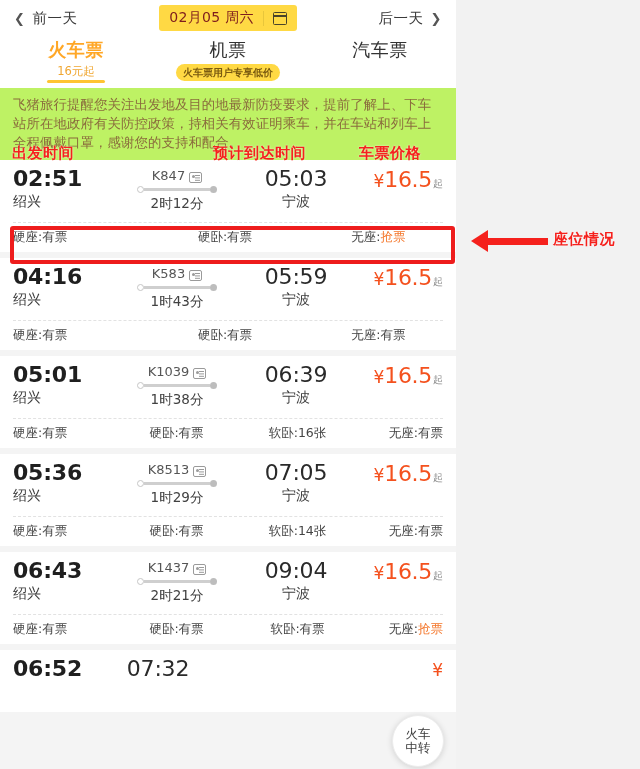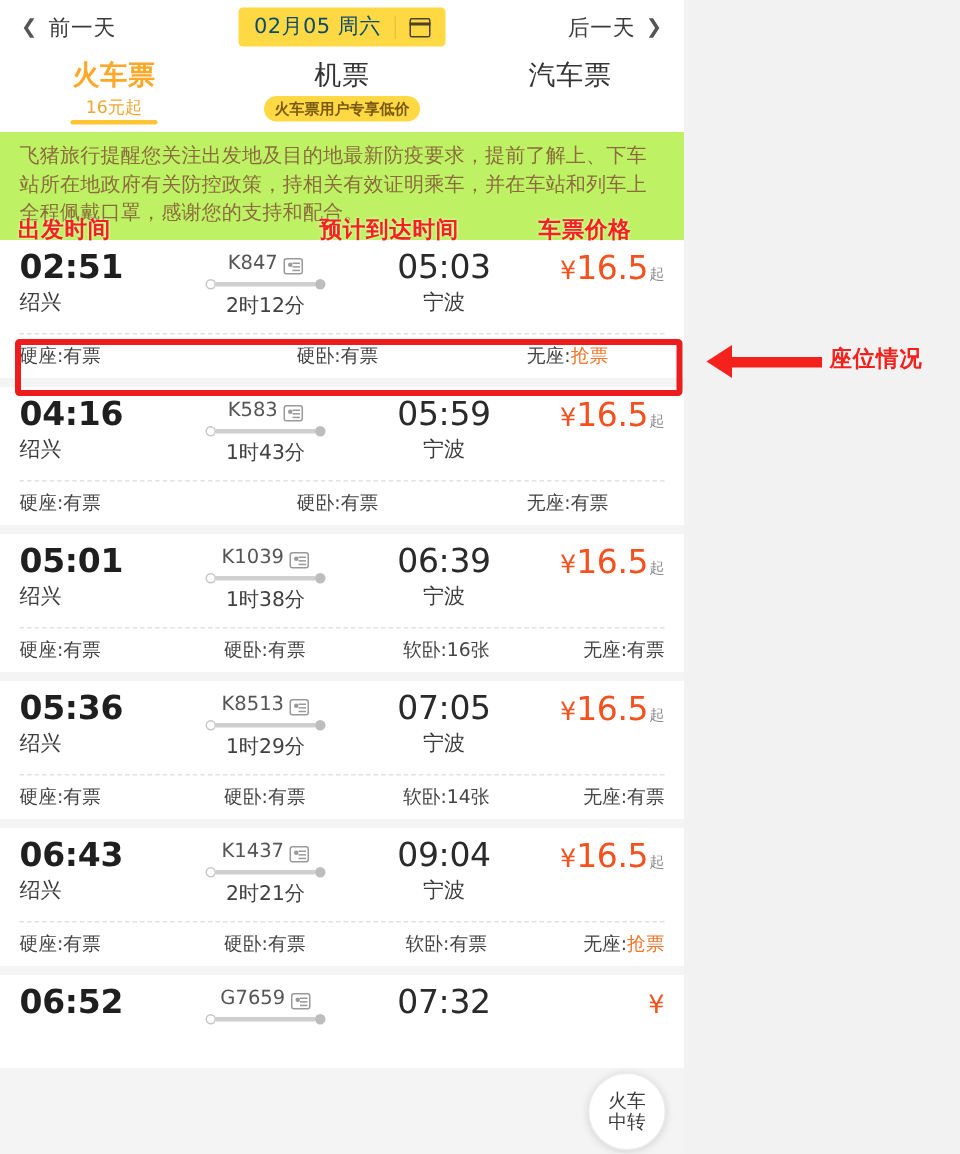--- a/index.html
+++ b/index.html
@@ -27,21 +27,21 @@
     display: flex; align-items: center; gap: 7px;
     letter-spacing: .5px; white-space: nowrap;
   }
   .chev { font-size: 13px; color: #555; font-family: "DejaVu Sans", sans-serif; }
   .date-pill {
     background: #ffd944; border-radius: 3px;
     height: 26px; display: flex; align-items: center;
     padding: 0 10px; gap: 9px;
   }
   .date-pill .dtext {
-    font-size: 14px; color: #0c4a6e; letter-spacing: .3px; white-space: nowrap;
+    font-size: 14px; color: #7f1d1d; letter-spacing: .3px; white-space: nowrap;
   }
   .date-pill .divider { width: 1px; height: 15px; background: #e8c63b; }
   .cal-icon { width: 14px; height: 14px; position: relative; }
   .cal-icon i {
     position: absolute; left: 0; top: 1px; width: 14px; height: 13px;
     border: 1.4px solid #4a4329; border-radius: 1.5px;
   }
   .cal-icon i::after {
     content: ""; position: absolute; left: -1px; top: 2.4px;
     width: 14px; height: 1.4px; background: #4a4329;
@@ -392,31 +392,20 @@
         <div class="s"><span>软卧:</span><span>有票</span></div>
         <div class="s"><span>无座:</span><span class="hot">抢票</span></div>
       </div>
     </div>
 
     <div class="card">
       <div class="main">
         <div class="col-dep">
           <div class="time">06:52</div>
         </div>
-        <div class="col-mid">
-          <div class="trainno">
-            <span>G7659</span>
-            <span class="badge-icon"></span>
-          </div>
-          <div class="railline">
-            <span class="dot-o"></span>
-              <span class="bar"></span>
-              <span class="dot-f"></span>
-          </div>
-        </div>
         <div class="col-arr">
           <div class="time plain">07:32</div>
         </div>
         <div class="col-price">
           <div class="price"><span class="yen">¥</span></div>
         </div>
       </div>
     </div>
 
   </div>

